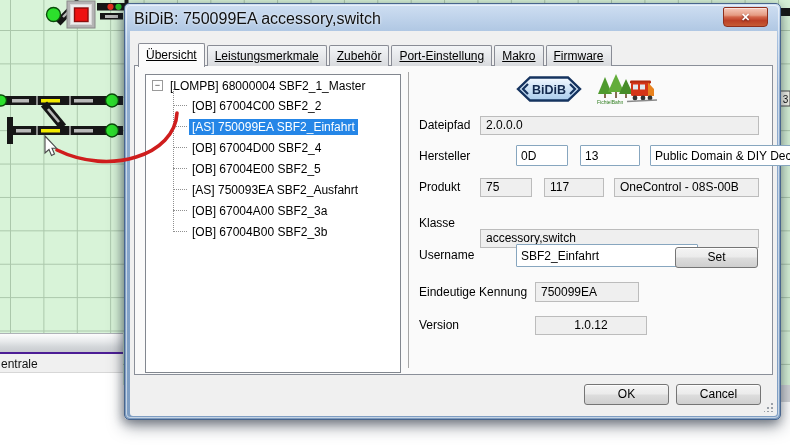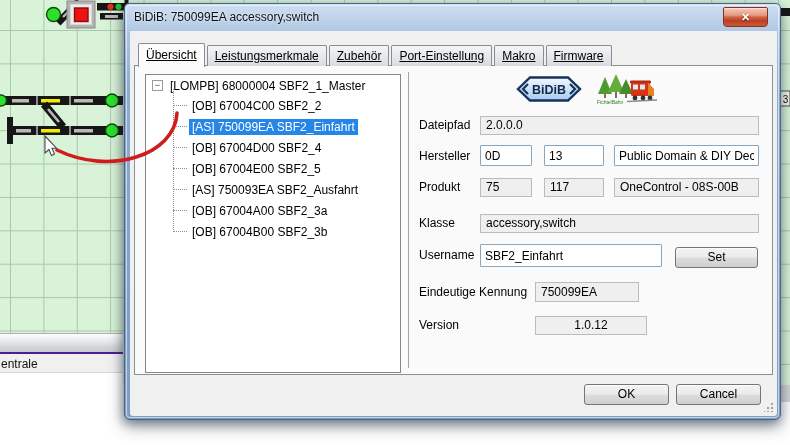--- a/index.html
+++ b/index.html
@@ -23,21 +23,21 @@
   .right-gray{position:absolute;left:781px;top:385px;width:9px;height:17px;background:#d2d4d7;z-index:2;}
 
   
   .dialog{position:absolute;left:124px;top:3px;width:657px;height:417px;z-index:10;
     background:linear-gradient(180deg,#cfdff2 0%,#a9c2e0 8%,#8faccf 20%,#84a3c8 60%,#7e9dc2 100%);
     border:1px solid #49658c;border-radius:5px;
     box-shadow:0 6px 16px rgba(30,40,55,.5),-2px 3px 8px rgba(30,40,55,.3);}
   .dialog::after{content:"";position:absolute;inset:1px;border:1px solid rgba(255,255,255,.55);
     border-radius:4px;pointer-events:none;}
   .titlebar{position:absolute;left:0;top:0;right:60px;height:26px;}
-  .title-text{position:absolute;left:9px;top:6px;font-size:12px;color:#101010;white-space:nowrap;
+  .title-text{position:absolute;left:9px;top:6px;font-size:16px;color:#101010;white-space:nowrap;
     text-shadow:0 0 3px rgba(255,255,255,.9);}
   .close-btn{position:absolute;right:12px;top:3px;width:45px;height:20px;border:1px solid #8e2f1d;
     border-radius:0 0 4px 4px;border-top-left-radius:2px;border-top-right-radius:2px;
     background:linear-gradient(180deg,#f7cabc 0%,#e59b82 40%,#d3654a 50%,#bc4026 70%,#c65b35 100%);
     color:#fff;text-align:center;line-height:18px;font-size:11px;font-weight:bold;cursor:default;
     text-shadow:0 1px 2px rgba(60,0,0,.7);box-shadow:inset 0 1px 0 rgba(255,255,255,.5);}
   .client{position:absolute;left:5px;top:27px;width:647px;height:385px;background:#f0f0f0;
     border-radius:0 0 3px 3px;}
 
   
@@ -64,21 +64,21 @@
   .tree-row.sel .tlabel{background:#2586e7;color:#fff;}
 
   .vsep{position:absolute;left:273px;top:6px;bottom:6px;width:1px;background:#a6a6a6;}
 
   
   .lbl{position:absolute;left:284px;height:19px;line-height:19px;white-space:nowrap;}
   .fld{position:absolute;height:19px;line-height:17px;padding:0 5px;white-space:nowrap;overflow:hidden;
     font-family:"Liberation Sans",sans-serif;font-size:12px;}
   .ro{background:#efefef;border:1px solid #bcbcbc;border-radius:0;color:#000;}
   .ed{background:#fff;border:1px solid #87a6bf;border-radius:1px;color:#000;}
-  input.fld{padding:0 4px;}
+  input.fld{padding:0 4px;margin-left:36px;}
   .btn{position:absolute;border:1px solid #757575;border-radius:3px;text-align:center;cursor:default;
     background:linear-gradient(180deg,#f4f4f4,#ebebeb 48%,#dddddd 52%,#cfcfcf);
     font-family:"Liberation Sans",sans-serif;font-size:12px;color:#000;
     box-shadow:inset 0 1px 0 rgba(255,255,255,.8);}
   .grip{position:absolute;right:4px;bottom:4px;width:9px;height:9px;
     background:radial-gradient(circle at 8px 1px,#9aa0a8 1.2px,transparent 1.4px),
                radial-gradient(circle at 8px 5px,#9aa0a8 1.2px,transparent 1.4px),
                radial-gradient(circle at 4px 5px,#9aa0a8 1.2px,transparent 1.4px),
                radial-gradient(circle at 8px 9px,#9aa0a8 1.2px,transparent 1.4px),
                radial-gradient(circle at 4px 9px,#9aa0a8 1.2px,transparent 1.4px),
@@ -255,21 +255,21 @@
       <input class="fld ed" style="left: 345px; top: 79px; width: 52px; height: 21px;" value="0D">
       <input class="fld ed" style="left: 409px; top: 79px; width: 60px; height: 21px;" value="13">
       <input class="fld ed" style="left: 479px; top: 79px; width: 145px; height: 21px;" value="Public Domain &amp; DIY Decc">
 
       <div class="lbl" style="top:112px;">Produkt</div>
       <div class="fld ro" style="left:345px;top:112px;width:52px;">75</div>
       <div class="fld ro" style="left:409px;top:112px;width:60px;">117</div>
       <div class="fld ro" style="left:479px;top:112px;width:145px;">OneControl - 08S-00B</div>
 
       <div class="lbl" style="top:148px;">Klasse</div>
-      <div class="fld ro" style="left:345px;top:148px;width:279px;">accessory,switch</div>
+      <div class="fld ro" style="left:345px;top:163px;width:279px;">accessory,switch</div>
 
       <div class="lbl" style="top:180px;">Username</div>
       <input class="fld ed" style="left: 345px; top: 178px; width: 182px; height: 23px;" value="SBF2_Einfahrt">
       <div class="btn" style="left:540px;top:181px;width:83px;height:21px;line-height:19px;">Set</div>
 
       <div class="lbl" style="top:217px;">Eindeutige Kennung</div>
       <div class="fld ro" style="left:400px;top:216px;width:104px;height:20px;line-height:18px;">750099EA</div>
 
       <div class="lbl" style="top:250px;">Version</div>
       <div class="fld ro" style="left:400px;top:250px;width:112px;text-align:center;">1.0.12</div>

